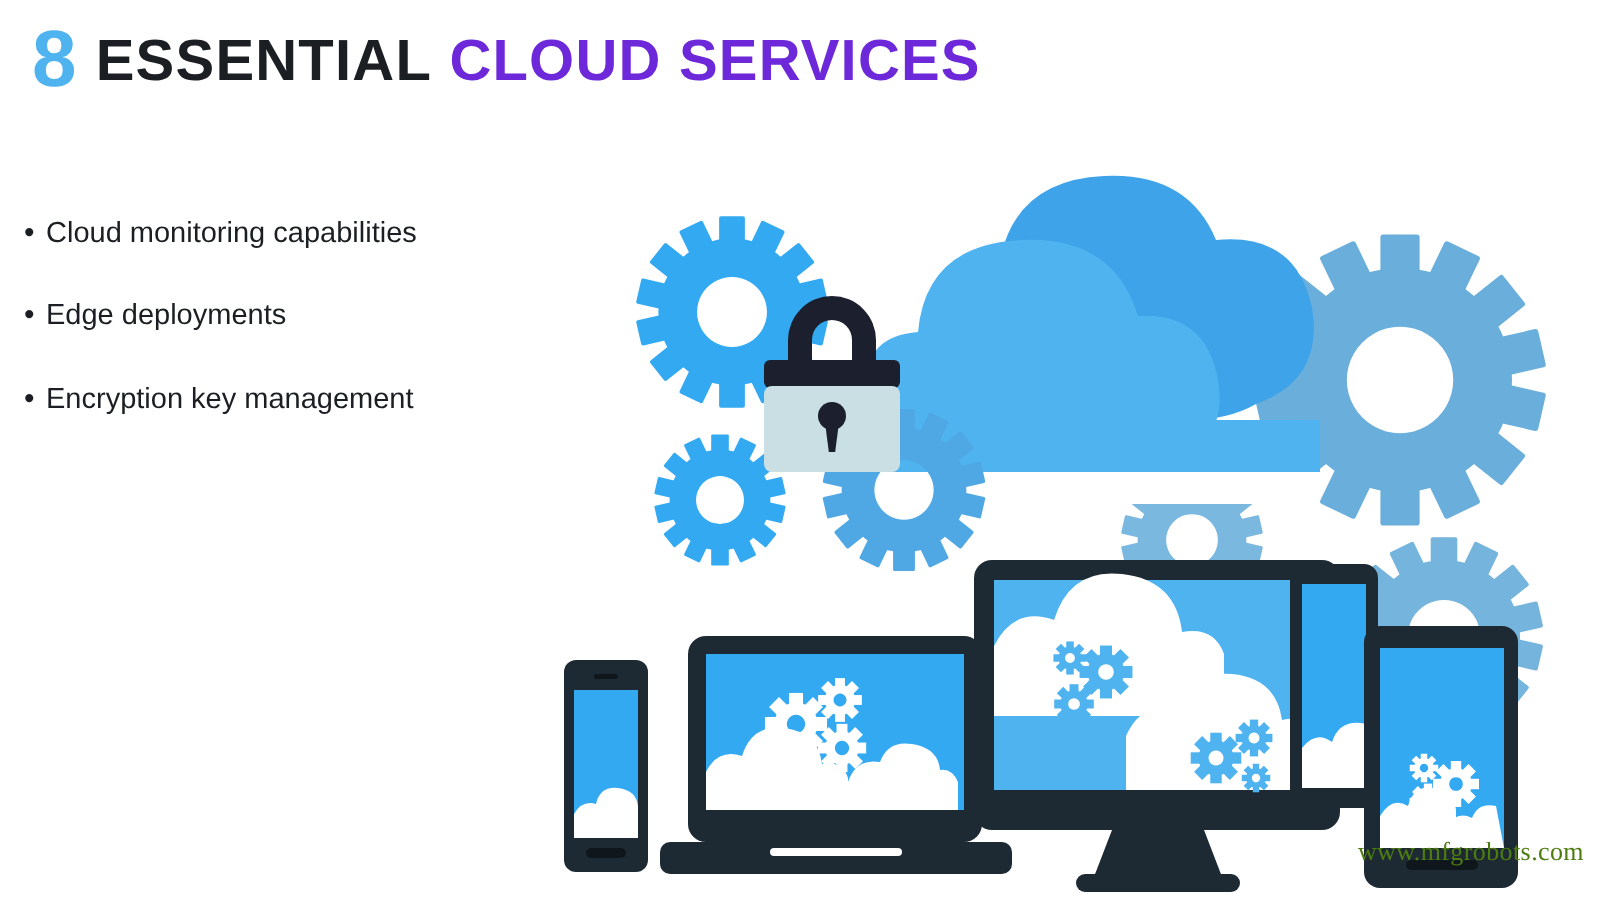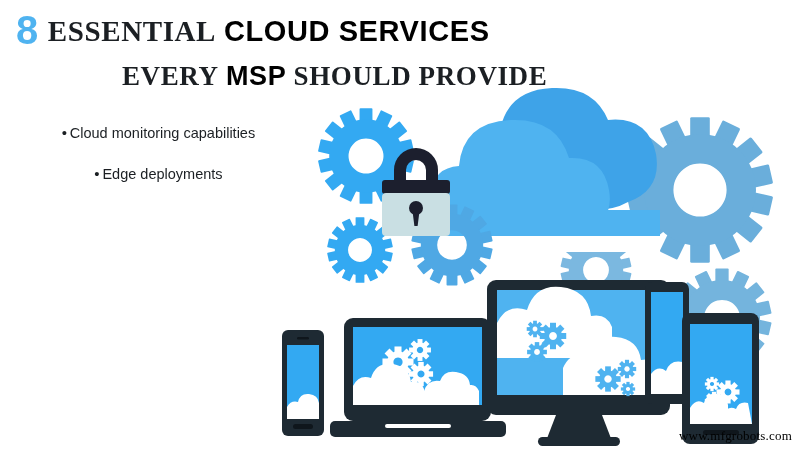--- a/index.html
+++ b/index.html
@@ -39,54 +39,53 @@
     padding-left: 122px;
     margin-top: 13px;
   }
   .num-8 {
     color: #4fb3f0;
     font-size: 40px;
     font-weight: bold;
     vertical-align: -3px;
     margin-right: 9px;
   }
-  .dark-txt { color: #1b1f23; font-family: Liberation Serif, serif; }
-  .blue-txt { color: #000000; }
+  .dark-txt { color: #1b1f23; }
+  .blue-txt { color: #6d28d9; }
 
   
   #bullet-list {
     position: absolute;
     left: 12px;
-    top: 124px;
+    top: 108px;
     width: 290px;
     z-index: 40;
-    text-align: center;
   }
   .bullet-item {
     font-size: 14.5px;
     color: #1b1f23;
     line-height: 1.2;
     margin-bottom: 23px;
     white-space: nowrap;
   }
   .bullet-dot {
     display: inline-block;
     width: 11px;
     color: #1b1f23;
     font-size: 15px;
   }
 
   
   #watermark {
     position: absolute;
     right: 8px;
-    bottom: 10px;
+    bottom: 20px;
     font-family: "Liberation Serif", serif;
     font-size: 13px;
-    color: #000000;
+    color: #4d7c0f;
     letter-spacing: 0.2px;
     z-index: 60;
   }
 
   
   #art {
     position: absolute;
     left: 0;
     top: 0;
     width: 800px;
@@ -270,29 +269,29 @@
       </g>
       <rect x="703" y="430" width="36" height="5" rx="2.5" fill="#0f161c"></rect>
     </g>
 
   </svg>
 
   <div id="heading-block">
     <div id="head-line-1" class="head-line">
       <span class="num-8">8</span><span class="dark-txt">ESSENTIAL</span><span class="dark-txt">&nbsp;</span><span class="blue-txt">CLOUD SERVICES</span>
     </div>
-    <div id="head-line-2" class="head-line">
-      <span class="dark-txt">EVERY</span><span class="dark-txt">&nbsp;</span><span class="blue-txt">MSP</span><span class="dark-txt">&nbsp;</span><span class="dark-txt">SHOULD PROVIDE</span>
-    </div>
   </div>
 
   <div id="bullet-list">
     <div class="bullet-item">
       <span class="bullet-dot">•</span><span>Cloud monitoring capabilities</span>
     </div>
     <div class="bullet-item">
       <span class="bullet-dot">•</span><span>Edge deployments</span>
     </div>
+    <div class="bullet-item">
+      <span class="bullet-dot">•</span><span>Encryption key management</span>
+    </div>
   </div>
 
   <div id="watermark">www.mfgrobots.com</div>
 
 </div>
 
 </body></html>

